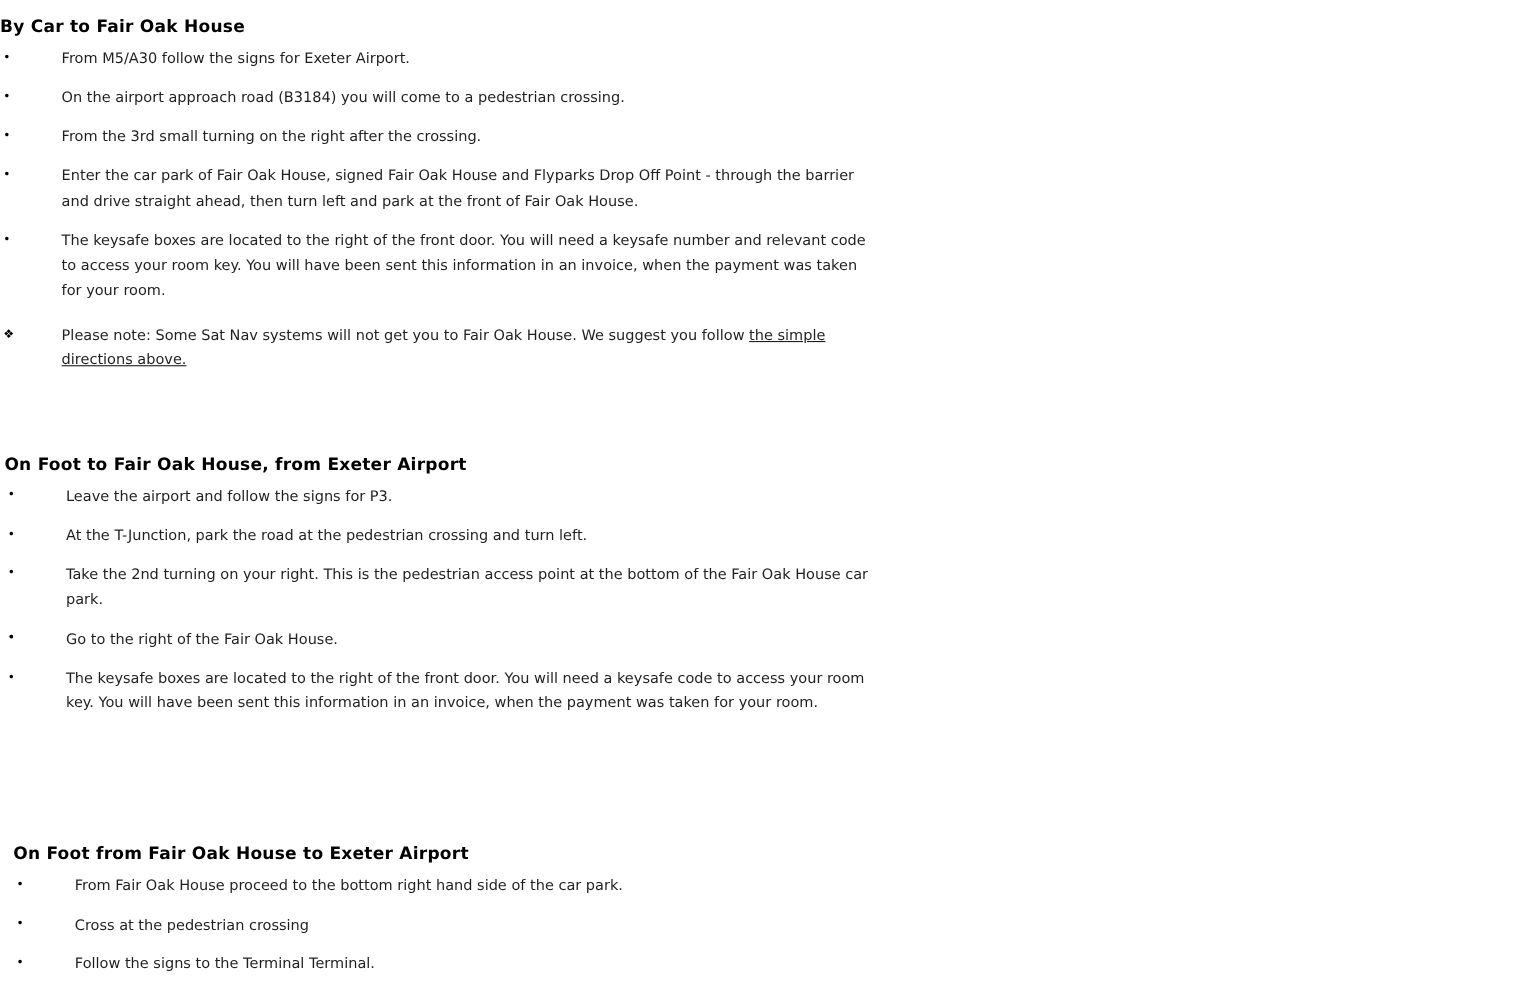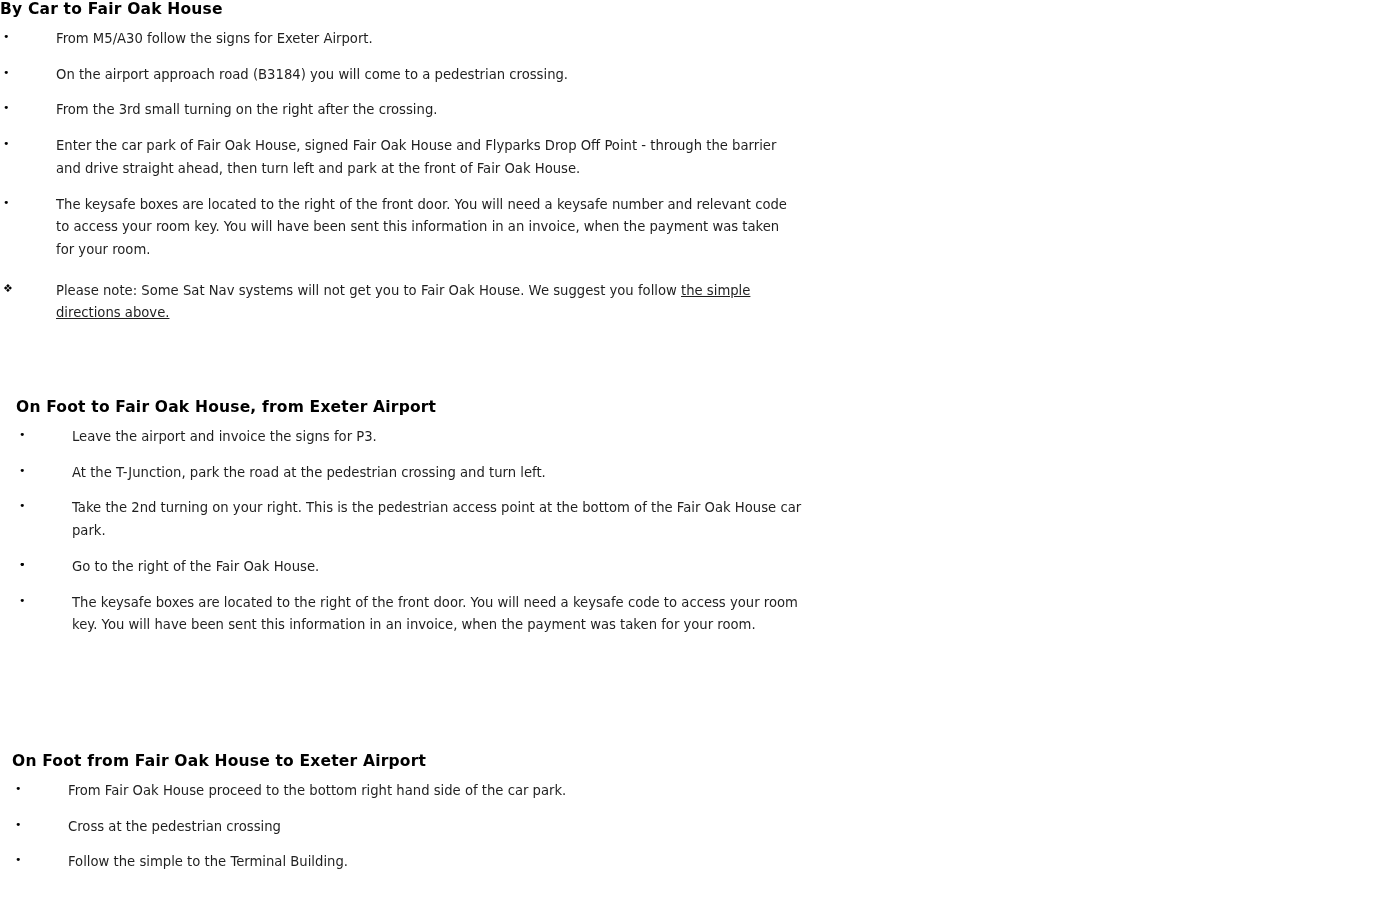--- a/index.html
+++ b/index.html
@@ -21,21 +21,21 @@
     padding: 0;
     box-sizing: border-box;
   }
   .section {
     margin: 0;
   }
   h2.heading {
     font-size: 15.5px;
     font-weight: bold;
     letter-spacing: 0.2px;
-    margin: 0 0 10px 0;
+    margin: 15px 0 10px 0;
     padding: 0;
     color: #000000;
   }
   ul.bullets {
     list-style: none;
     margin: 0;
     padding: 0;
   }
   ul.bullets > li {
     position: relative;
@@ -60,21 +60,21 @@
   }
   li.note .bullet-glyph {
     left: 2px;
     top: 0px;
     font-size: 12px;
   }
   li.note .underlined {
     text-decoration: underline;
   }
   .sec1 { position: absolute; left: 0px; top: 0px; width: 790px; }
-  .sec2 { position: absolute; left: 16px; top: 398px; width: 790px; }
+  .sec2 { position: absolute; left: 4px; top: 398px; width: 790px; }
   .sec3 { position: absolute; left: 12px; top: 752px; width: 790px; }
   .li-tight { margin-bottom: 11px; }
 </style>
 </head>
 <body>
 
 <div class="page">
 
   <div class="section sec1">
     <h2 class="heading">By Car to Fair Oak House</h2>
@@ -104,21 +104,21 @@
         <span>Please note:  Some Sat Nav systems will not get you to Fair Oak House.  We suggest you follow </span><span class="underlined">the simple directions above.</span>
       </li>
     </ul>
   </div>
 
   <div class="section sec2">
     <h2 class="heading">On Foot to Fair Oak House, from Exeter Airport</h2>
     <ul class="bullets">
       <li class="li-tight">
         <span class="bullet-glyph">•</span>
-        <span>Leave the airport and invoice the signs for P3.</span>
+        <span>Leave the airport and follow the signs for P3.</span>
       </li>
       <li class="li-tight">
         <span class="bullet-glyph">•</span>
         <span>At the T-Junction, park the road at the pedestrian crossing and turn left.</span>
       </li>
       <li class="li-tight">
         <span class="bullet-glyph">•</span>
         <span>Take the 2nd turning on your right.  This is the pedestrian access point at the bottom of the Fair Oak House car park.</span>
       </li>
       <li class="li-tight">
@@ -141,18 +141,18 @@
       <li class="li-tight">
         <span class="bullet-glyph">•</span>
         <span>From Fair Oak House proceed to the bottom right hand side of the car park.</span>
       </li>
       <li class="li-tight">
         <span class="bullet-glyph">•</span>
         <span>Cross at the pedestrian crossing</span>
       </li>
       <li class="li-tight">
         <span class="bullet-glyph">•</span>
-        <span>Follow the simple to the Terminal Building.</span>
+        <span>Follow the signs to the Terminal Terminal.</span>
       </li>
     </ul>
   </div>
 
 </div>
 
 </body></html>

